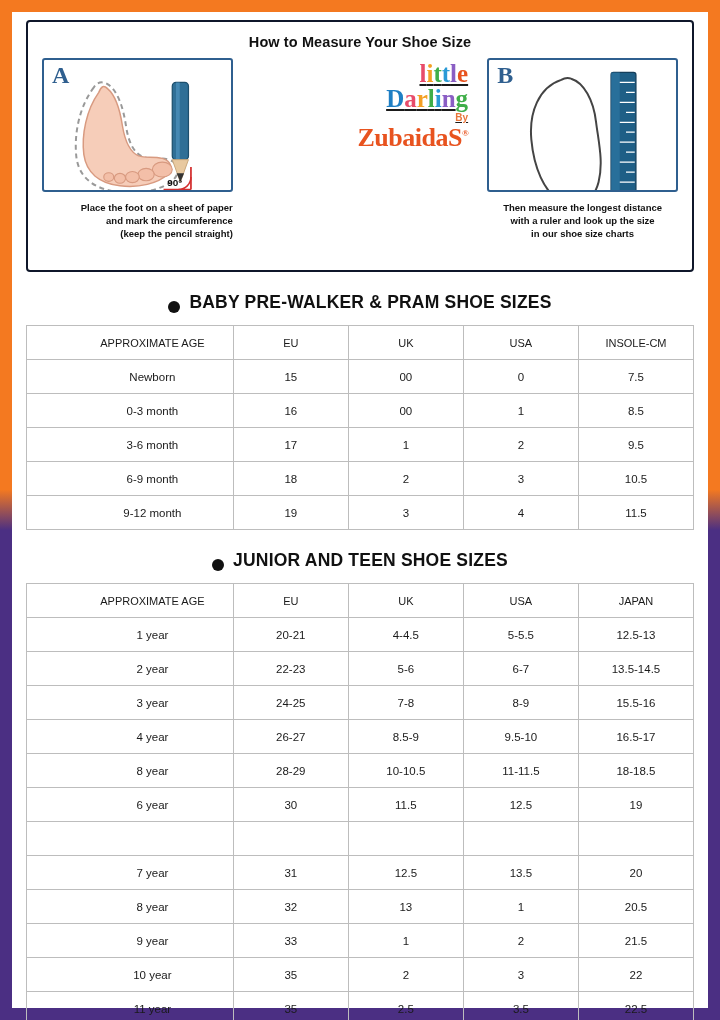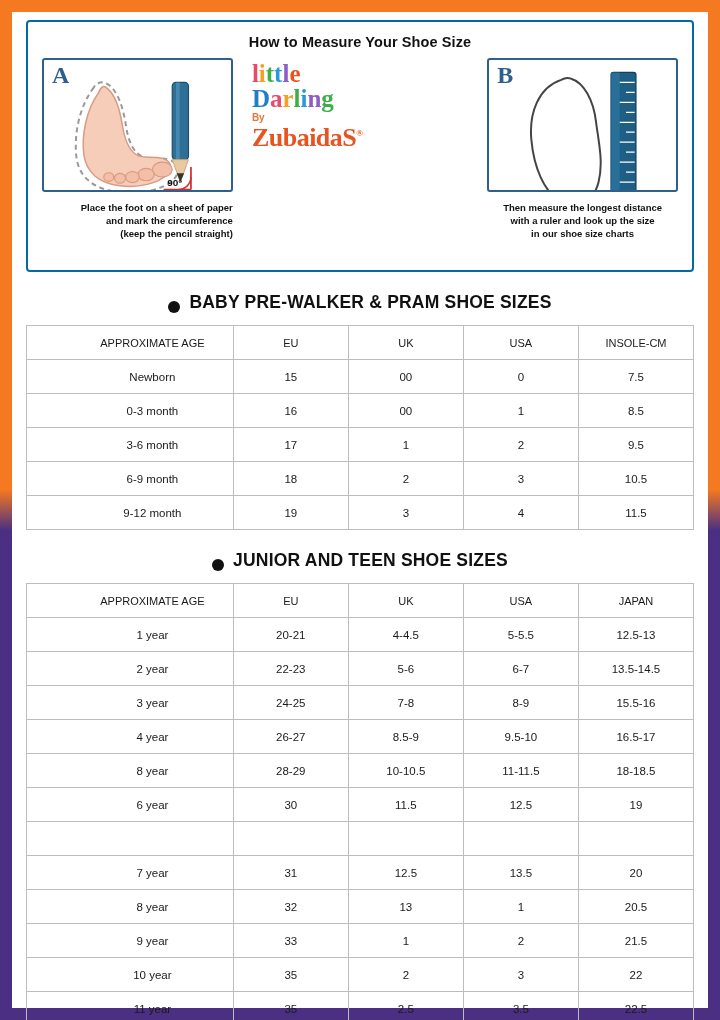--- a/index.html
+++ b/index.html
@@ -50,21 +50,21 @@
     position: absolute;
     left: 12px; right: 12px; top: 12px; bottom: 12px;
     background: #ffffff;
     padding: 0;
     box-sizing: border-box;
   }
 
   
   .measure-panel {
     margin: 8px 14px 0 14px;
-    border: 2px solid #0369a1;
+    border: 2px solid #0f172a;
     border-radius: 4px;
     padding: 8px 6px 8px 6px;
     box-sizing: border-box;
     height: 252px;
     position: relative;
   }
   .measure-title {
     text-align: center;
     font-size: 14.5px;
     font-weight: bold;
@@ -118,21 +118,22 @@
 
   
   .foot-wrap {
     position: absolute;
     left: 0; top: 0; right: 0; bottom: 0;
   }
 
   
   .logo-block {
     padding-top: 4px;
-    text-align: left;
+    text-align: right;
+    text-decoration: underline;
   }
   .logo-little {
     font-family: "Liberation Serif", serif;
     font-weight: bold;
     font-size: 25px;
     letter-spacing: 0px;
     line-height: 0.95;
   }
   .logo-darling {
     font-family: "Liberation Serif", serif;

